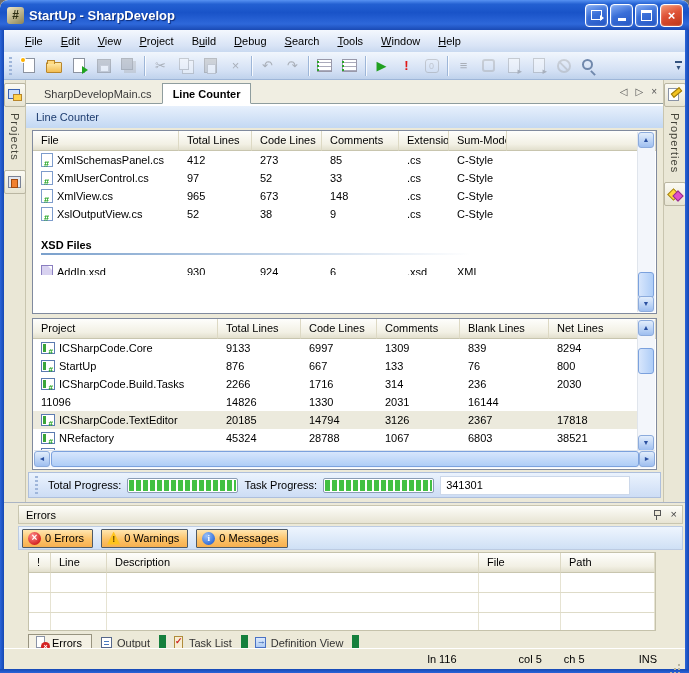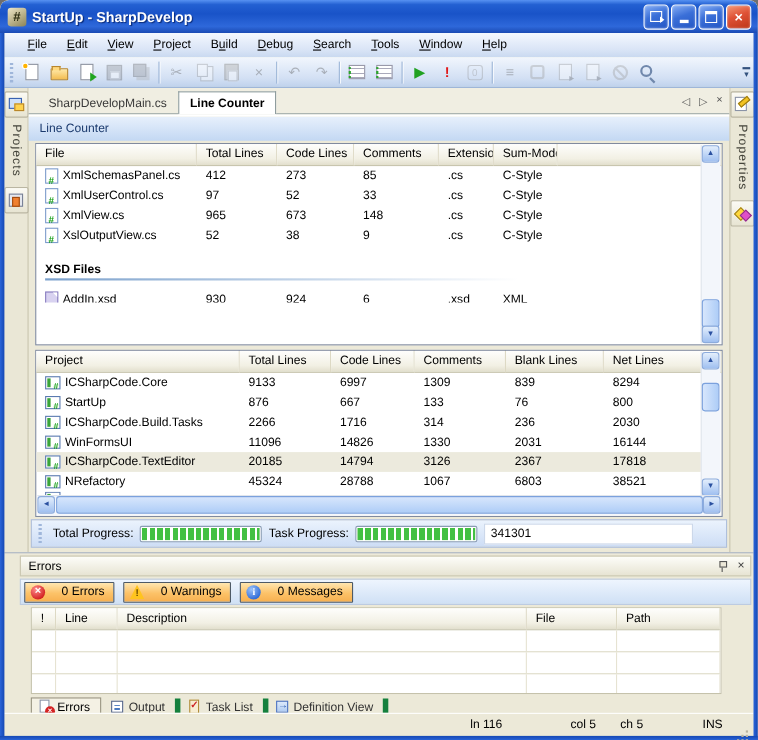--- a/index.html
+++ b/index.html
@@ -147,37 +147,37 @@
   .errors{position:absolute;left:4px;top:502px;width:681px;height:146px;background:#ece9d8;border-top:1px solid #aab4c4;box-sizing:border-box;}
   .etitle{margin:2px 2px 0 14px;height:17px;background:linear-gradient(#fdfdf9,#e7e4d3);border:1px solid #c9c6b0;
     display:flex;align-items:center;padding:0 5px 0 7px;}
   .etitle .txt{flex:1;}
   .pin{width:10px;height:11px;position:relative;margin-right:9px;}
   .pin::before{content:"";position:absolute;left:2px;top:1px;width:5px;height:4px;background:#ece8d8;border:1px solid #555;}
   .pin::after{content:"";position:absolute;left:4px;top:7px;width:1px;height:4px;background:#555;}
   .eclose{color:#444;font-size:11px;line-height:11px;}
   .etoolbar{margin:2px 2px 0 14px;height:24px;background:linear-gradient(#eef5fe,#cfe0f5);border:1px solid #bccbe2;
     display:flex;align-items:center;gap:8px;padding-left:3px;box-sizing:border-box;}
-  .errbtn{display:flex;align-items:center;gap:15px;padding:2px 8px 2px 5px;border:1px solid #4e5a66;border-radius:1px;
+  .errbtn{display:flex;align-items:center;gap:4px;padding:2px 8px 2px 5px;border:1px solid #4e5a66;border-radius:1px;
     background:linear-gradient(#ffe6b0,#fcc268 55%,#f7b050);}
   .bi{width:13px;height:13px;display:flex;align-items:center;justify-content:center;flex:0 0 auto;}
   .bi-err{border-radius:50%;background:radial-gradient(circle at 35% 30%,#ff8a8a,#d22020 75%);}
   .bi-err::after{content:"×";color:#fff;font-weight:bold;font-size:10px;margin-top:-1px;}
   .bi-warn{background:#ffc41e;clip-path:polygon(50% 0,100% 100%,0 100%);}
   .bi-warn::after{content:"!";color:#6b4a00;font-weight:bold;font-size:9px;margin-top:2px;}
   .bi-msg{border-radius:50%;background:radial-gradient(circle at 35% 30%,#9cc2f8,#2e6bd8 75%);}
   .bi-msg::after{content:"i";color:#fff;font-weight:bold;font-size:9px;font-family:"Liberation Serif",serif;}
   .etable{margin:2px 0 0 24px;width:628px;background:#fff;border:1px solid #c5c2ab;box-sizing:border-box;}
   .e-grid{display:grid;grid-template-columns:22px 56px 372px 82px 1fr;}
   .erows{height:57px;overflow:hidden;}
   .erow{height:19px;border-bottom:1px solid #dedbc8;}
   .ecell{border-right:1px solid #e6e3d2;line-height:19px;padding-left:8px;}
   
   .btabs{margin:2px 0 0 24px;display:flex;align-items:center;height:19px;}
-  .btab{display:flex;align-items:center;padding:1px 9px 1px 6px;color:#333;border-right:5px solid #15803d;}
+  .btab{display:flex;align-items:center;padding:1px 9px 1px 6px;color:#333;border-right:7px solid #15803d;}
   .btab.active{background:#f4f1e4;border:1px solid #989480;margin-right:2px;color:#000;}
   .ti{width:13px;height:13px;margin-right:4px;position:relative;display:inline-block;flex:0 0 auto;}
   .ti-err::before{content:"";position:absolute;inset:0 3px 1px 1px;background:#fff;border:1px solid #8a93a6;}
   .ti-err::after{content:"×";position:absolute;right:-2px;bottom:-2px;width:9px;height:9px;line-height:9px;text-align:center;
     border-radius:50%;background:#d42222;color:#fff;font-size:7px;font-weight:bold;}
   .ti-out::before{content:"";position:absolute;inset:1px;background:#fff;border:1px solid #56678a;}
   .ti-out::after{content:"";position:absolute;left:4px;right:4px;top:5px;height:6px;
     background:repeating-linear-gradient(#4a7ac0 0 1px,transparent 1px 3px);}
   .ti-task::before{content:"";position:absolute;inset:0 2px;background:#f7edd2;border:1px solid #b08c3a;}
   .ti-task::after{content:"✓";position:absolute;left:3px;top:0;color:#cc2020;font-size:9px;font-weight:bold;}
@@ -414,24 +414,20 @@
                 <span class="fi fi-prj"></span>
                 <span>ICSharpCode.Build.Tasks</span>
               </div>
               <div class="cell">2266</div>
               <div class="cell">1716</div>
               <div class="cell">314</div>
               <div class="cell">236</div>
               <div class="cell">2030</div>
             </div>
             <div class="row t2-grid">
-              <div class="cell namecell">
-                <span class="fi fi-prj"></span>
-                <span>WinFormsUI</span>
-              </div>
               <div class="cell">11096</div>
               <div class="cell">14826</div>
               <div class="cell">1330</div>
               <div class="cell">2031</div>
               <div class="cell">16144</div>
             </div>
             <div class="row t2-grid hl">
               <div class="cell namecell">
                 <span class="fi fi-prj"></span>
                 <span>ICSharpCode.TextEditor</span>

